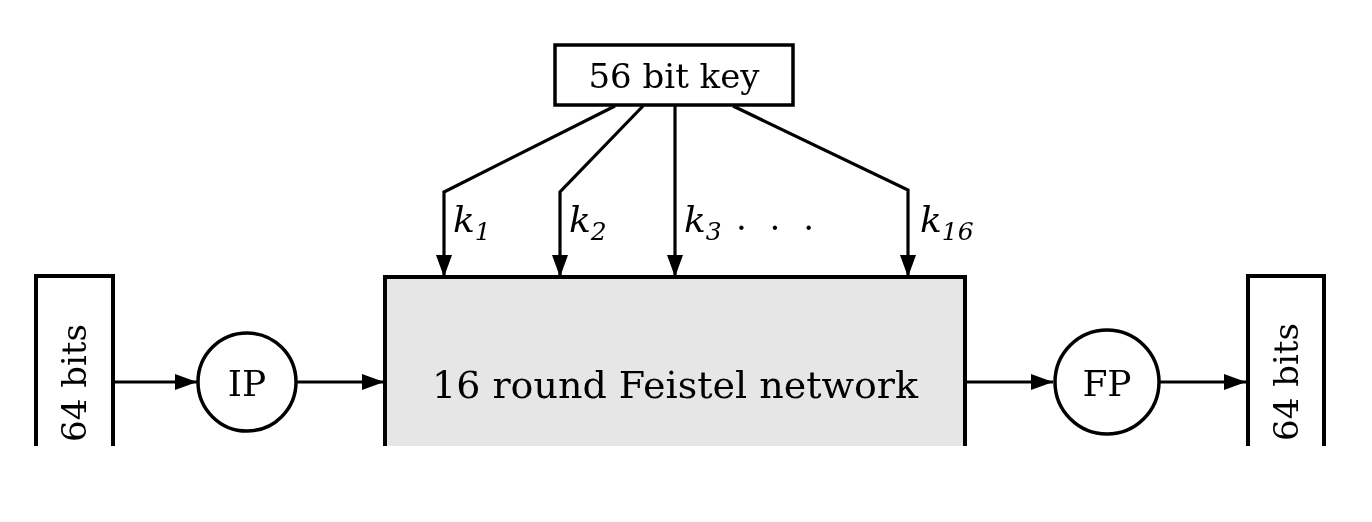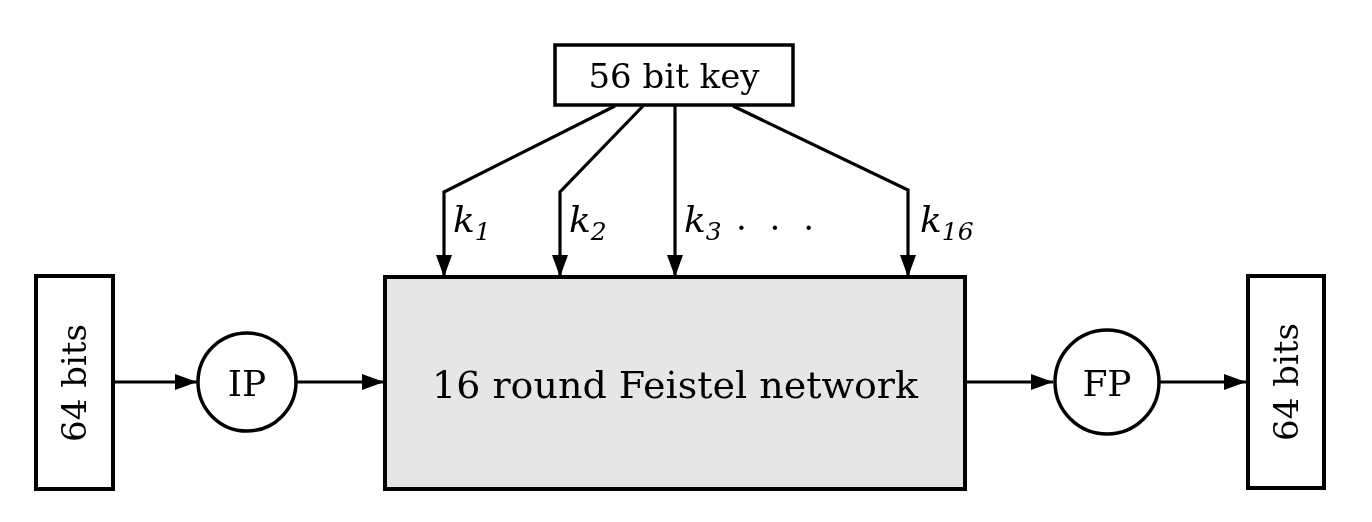--- a/index.html
+++ b/index.html
@@ -3,21 +3,21 @@
 <meta charset="utf-8">
 <style>
   html, body {
     margin: 0;
     padding: 0;
     background: #ffffff;
   }
   .canvas {
     position: relative;
     width: 1372px;
-    height: 522px;
+    height: 446px;
     background: #ffffff;
     overflow: hidden;
   }
   svg { display: block; }
   .diagram-text {
     font-family: "DejaVu Serif", "Liberation Serif", serif;
     fill: #000000;
   }
   .node-label   { font-size: 36px; }
   .feistel-label{ font-size: 38px; }

